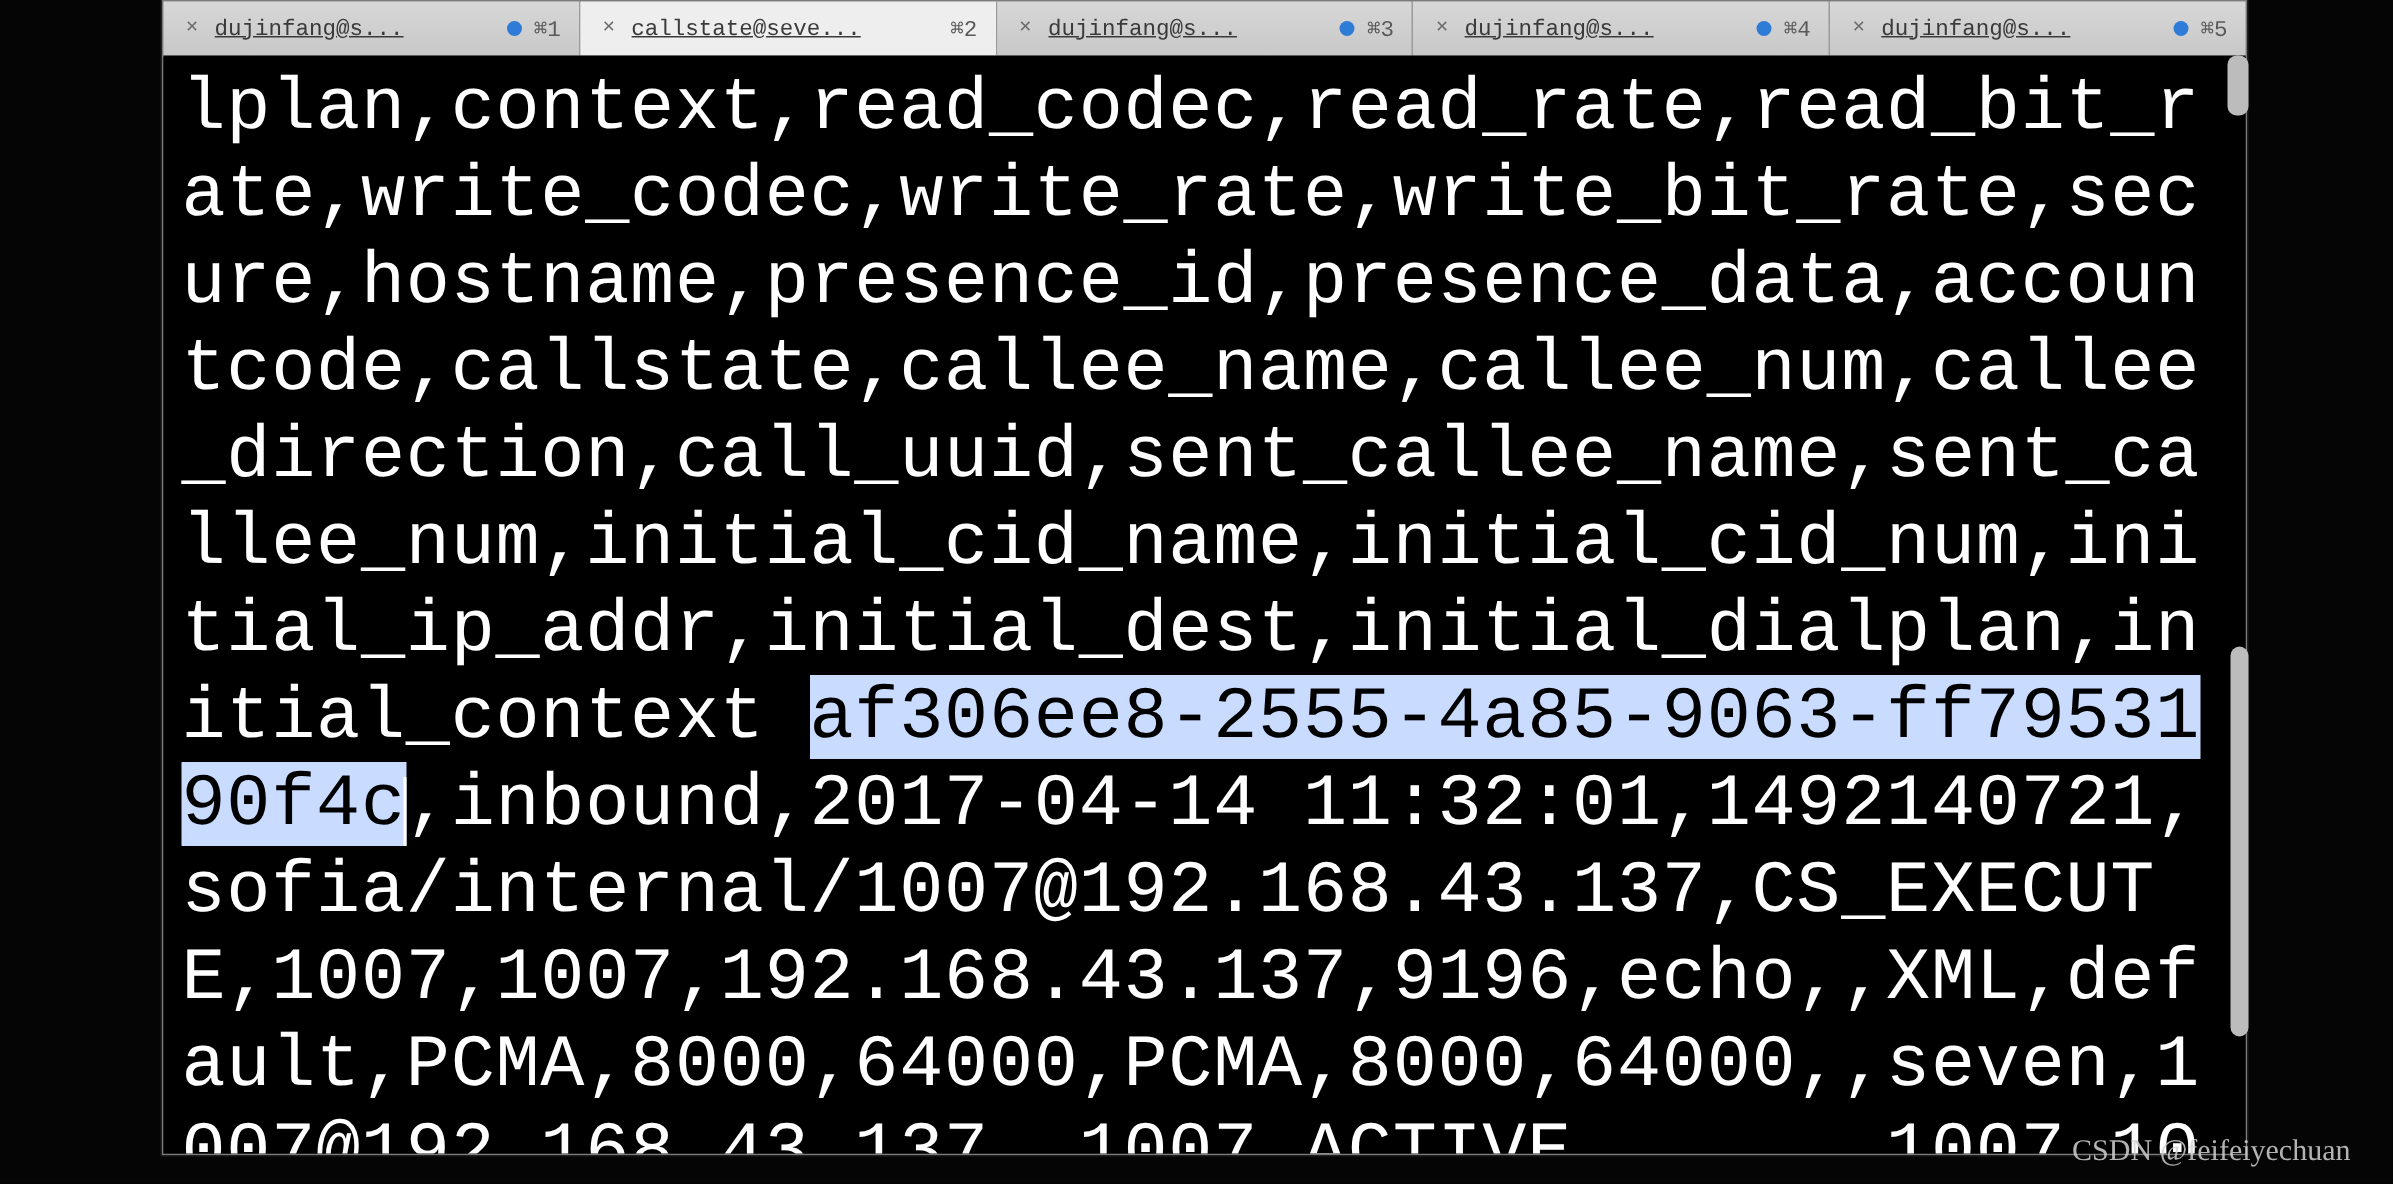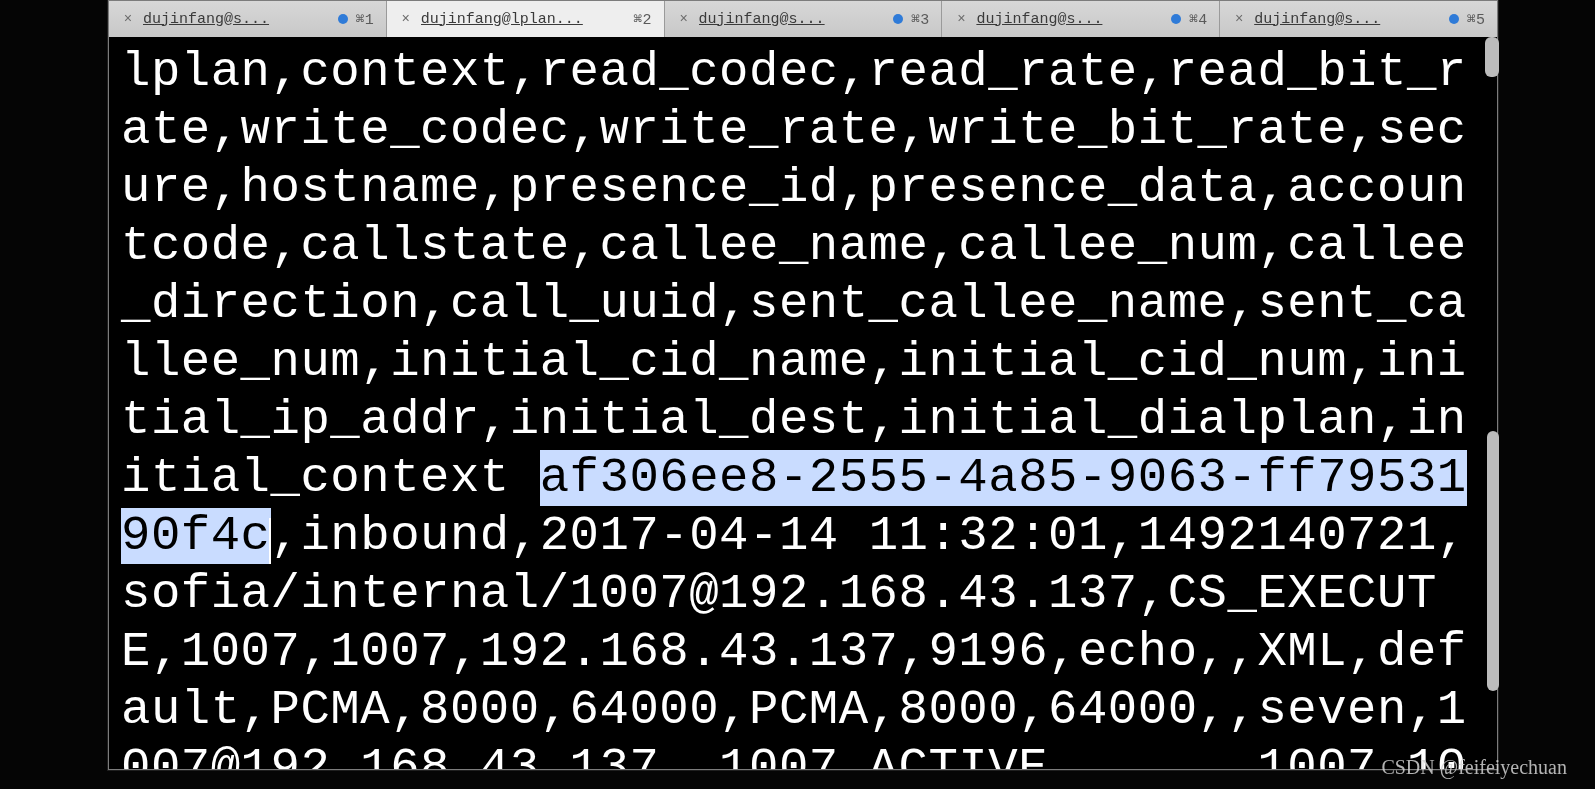--- a/index.html
+++ b/index.html
@@ -31,21 +31,21 @@
 
     <div class="tabbar">
       <div class="tab">
         <span class="x">×</span>
         <span class="title">dujinfang@s...</span>
         <span class="dot"></span>
         <span class="hot">⌘1</span>
       </div>
       <div class="tab active">
         <span class="x">×</span>
-        <span class="title">dujinfang@lplan...</span>
+        <span class="title">callstate@seve...</span>
         <span class="hot">⌘2</span>
       </div>
       <div class="tab">
         <span class="x">×</span>
         <span class="title">dujinfang@s...</span>
         <span class="dot"></span>
         <span class="hot">⌘3</span>
       </div>
       <div class="tab">
         <span class="x">×</span>

